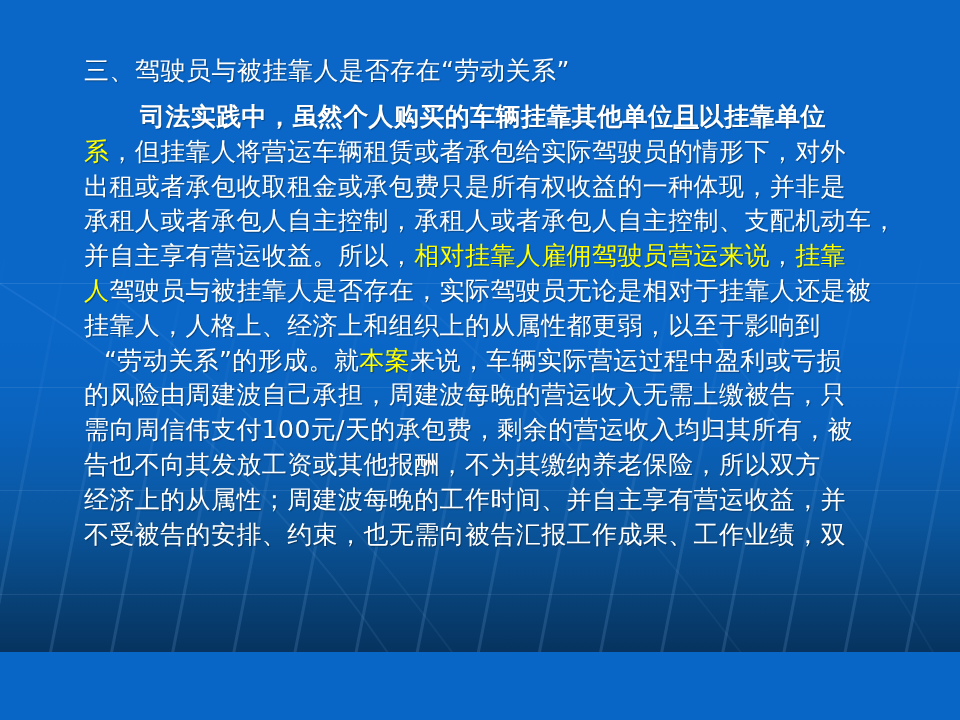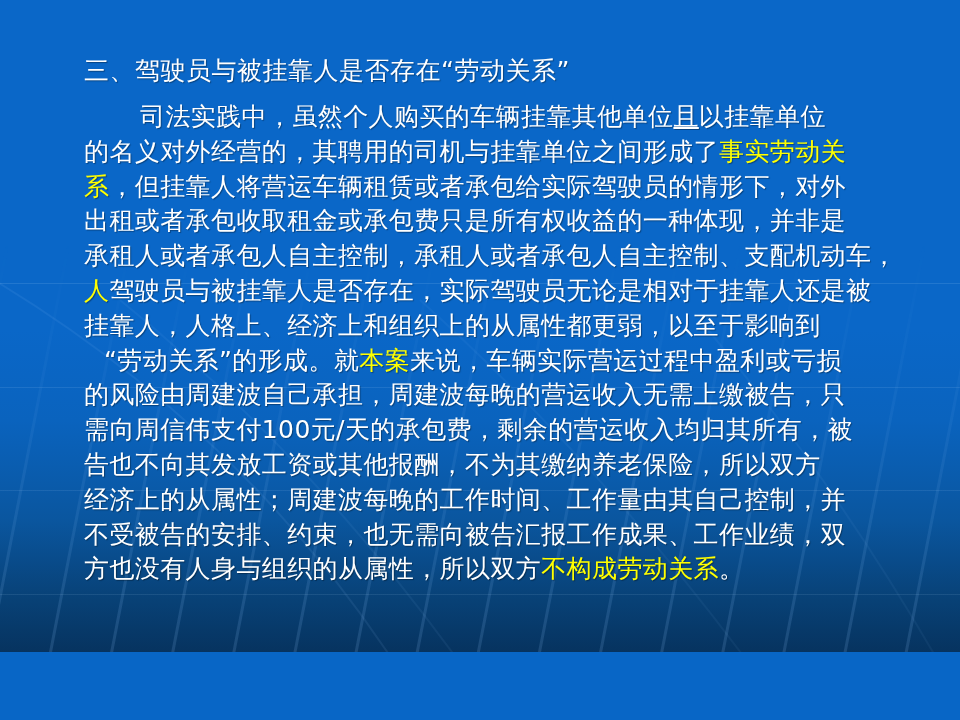--- a/index.html
+++ b/index.html
@@ -99,21 +99,21 @@
   }
 
   .para-line {
     color: #ffffff;
     font-size: 25px;
     line-height: 34.8px;
     letter-spacing: 0.4px;
     white-space: nowrap;
     text-shadow: 1px 1px 1px rgba(0,0,0,0.35);
   }
-  .indent { padding-left: 56px; }
+  .indent { padding-left: 56px; font-weight: bold; }
   .indent-sm { padding-left: 20px; }
 
   .hl {
     color: #ffff00;
   }
   .ul {
     text-decoration: underline;
     text-underline-offset: 2px;
   }
 </style>
@@ -130,29 +130,28 @@
     <path d="M 420 300 Q 620 480 790 720" fill="none" stroke="rgba(160,205,255,0.10)" stroke-width="2"></path>
     <path d="M 700 320 Q 850 500 960 700" fill="none" stroke="rgba(160,205,255,0.10)" stroke-width="2"></path>
   </svg>
 
   <div id="bands"></div>
 
   <div id="content">
     <div class="title-line">三、驾驶员与被挂靠人是否存在“劳动关系”</div>
     <div class="body-block" id="body-block">
         <div class="para-line indent"><span>司法实践中，虽然个人购买的车辆挂靠其他单位</span><span class="ul">且</span><span>以挂靠单位</span></div>
-        <div class="para-line"><span>的名义对外经营的，其聘用的司机与挂靠单位之间形成了</span><span class="hl">事实劳动关</span></div>
         <div class="para-line"><span class="hl">系</span><span>，但挂靠人将营运车辆租赁或者承包给实际驾驶员的情形下，对外</span></div>
         <div class="para-line"><span>出租或者承包收取租金或承包费只是所有权收益的一种体现，并非是</span></div>
         <div class="para-line"><span>承租人或者承包人自主控制，承租人或者承包人自主控制、支配机动车，</span></div>
+        <div class="para-line"><span>并自主享有营运收益。所以，</span><span class="hl">相对挂靠人雇佣驾驶员营运来说</span><span>，</span><span class="hl">挂靠</span></div>
         <div class="para-line"><span class="hl">人</span><span>驾驶员与被挂靠人是否存在，实际驾驶员无论是相对于挂靠人还是被</span></div>
         <div class="para-line"><span>挂靠人，人格上、经济上和组织上的从属性都更弱，以至于影响到</span></div>
         <div class="para-line indent-sm"><span>“劳动关系”的形成。就</span><span class="hl">本案</span><span>来说，车辆实际营运过程中盈利或亏损</span></div>
         <div class="para-line"><span>的风险由周建波自己承担，周建波每晚的营运收入无需上缴被告，只</span></div>
         <div class="para-line"><span>需向周信伟支付100元/天的承包费，剩余的营运收入均归其所有，被</span></div>
         <div class="para-line"><span>告也不向其发放工资或其他报酬，不为其缴纳养老保险，所以双方</span></div>
-        <div class="para-line"><span>经济上的从属性；周建波每晚的工作时间、工作量由其自己控制，并</span></div>
+        <div class="para-line"><span>经济上的从属性；周建波每晚的工作时间、并自主享有营运收益，并</span></div>
         <div class="para-line"><span>不受被告的安排、约束，也无需向被告汇报工作成果、工作业绩，双</span></div>
-        <div class="para-line"><span>方也没有人身与组织的从属性，所以双方</span><span class="hl">不构成劳动关系</span><span>。</span></div>
       </div>
   </div>
 
 </div>
 
 </body></html>

